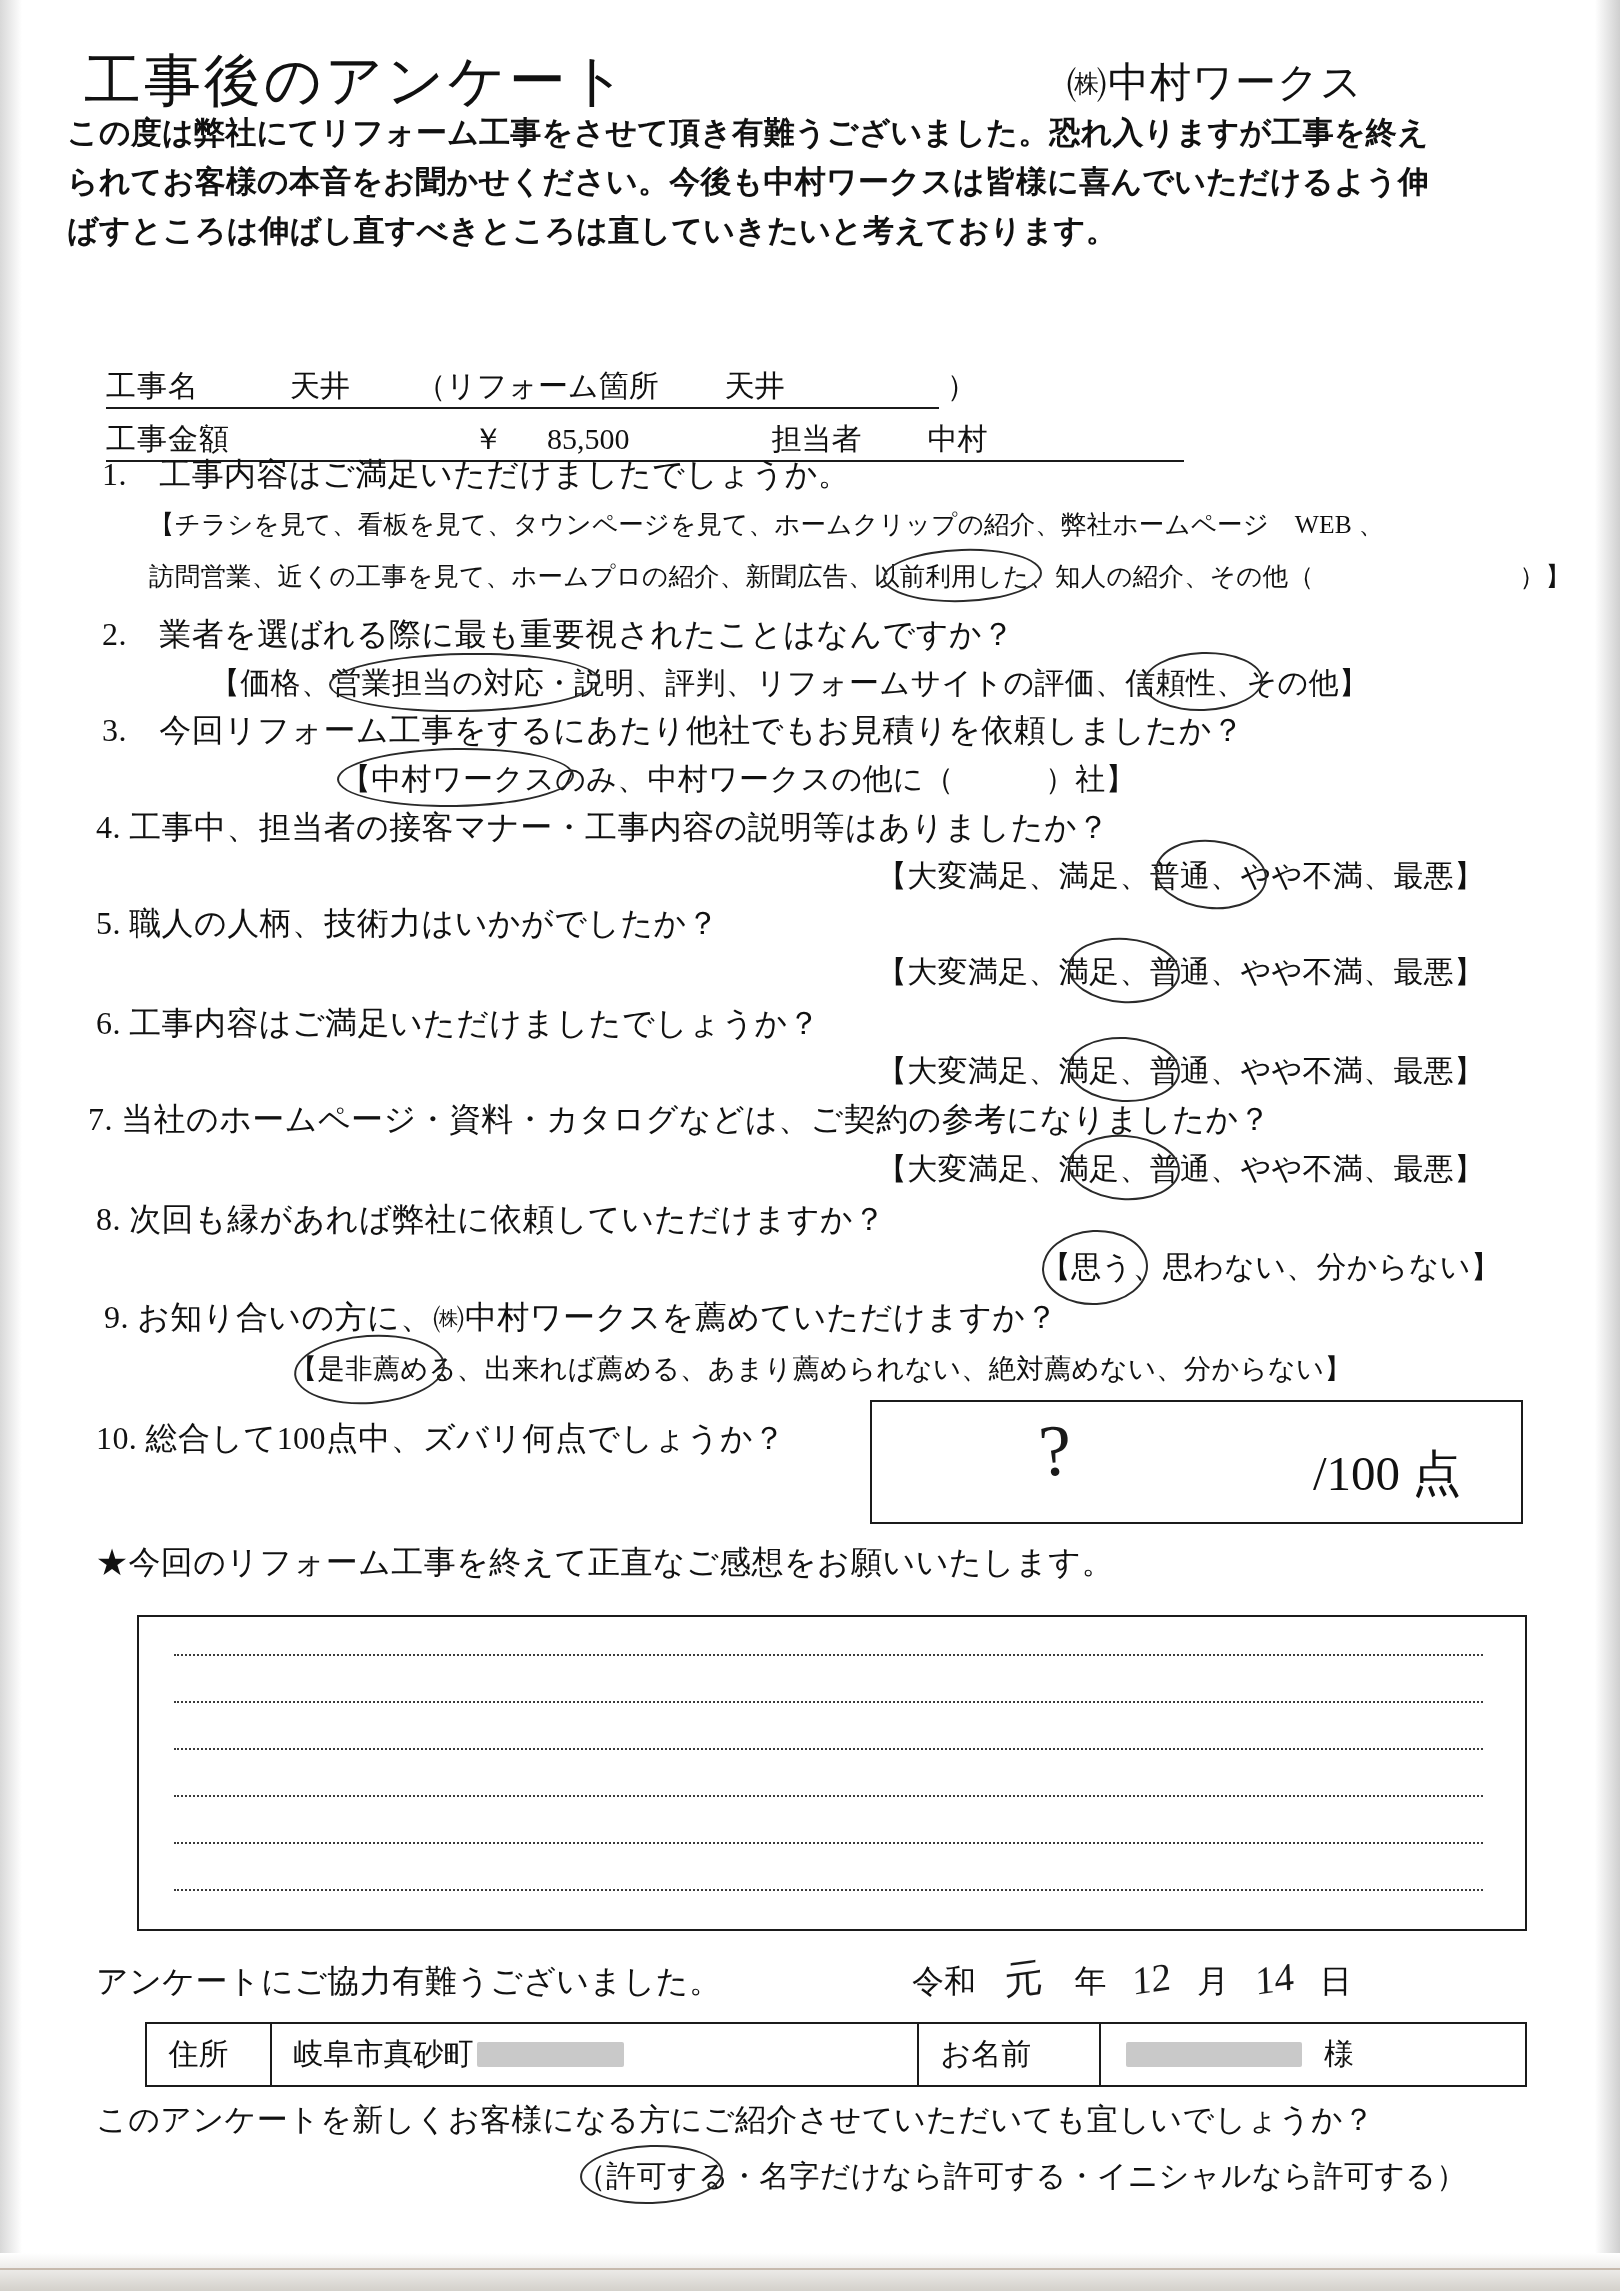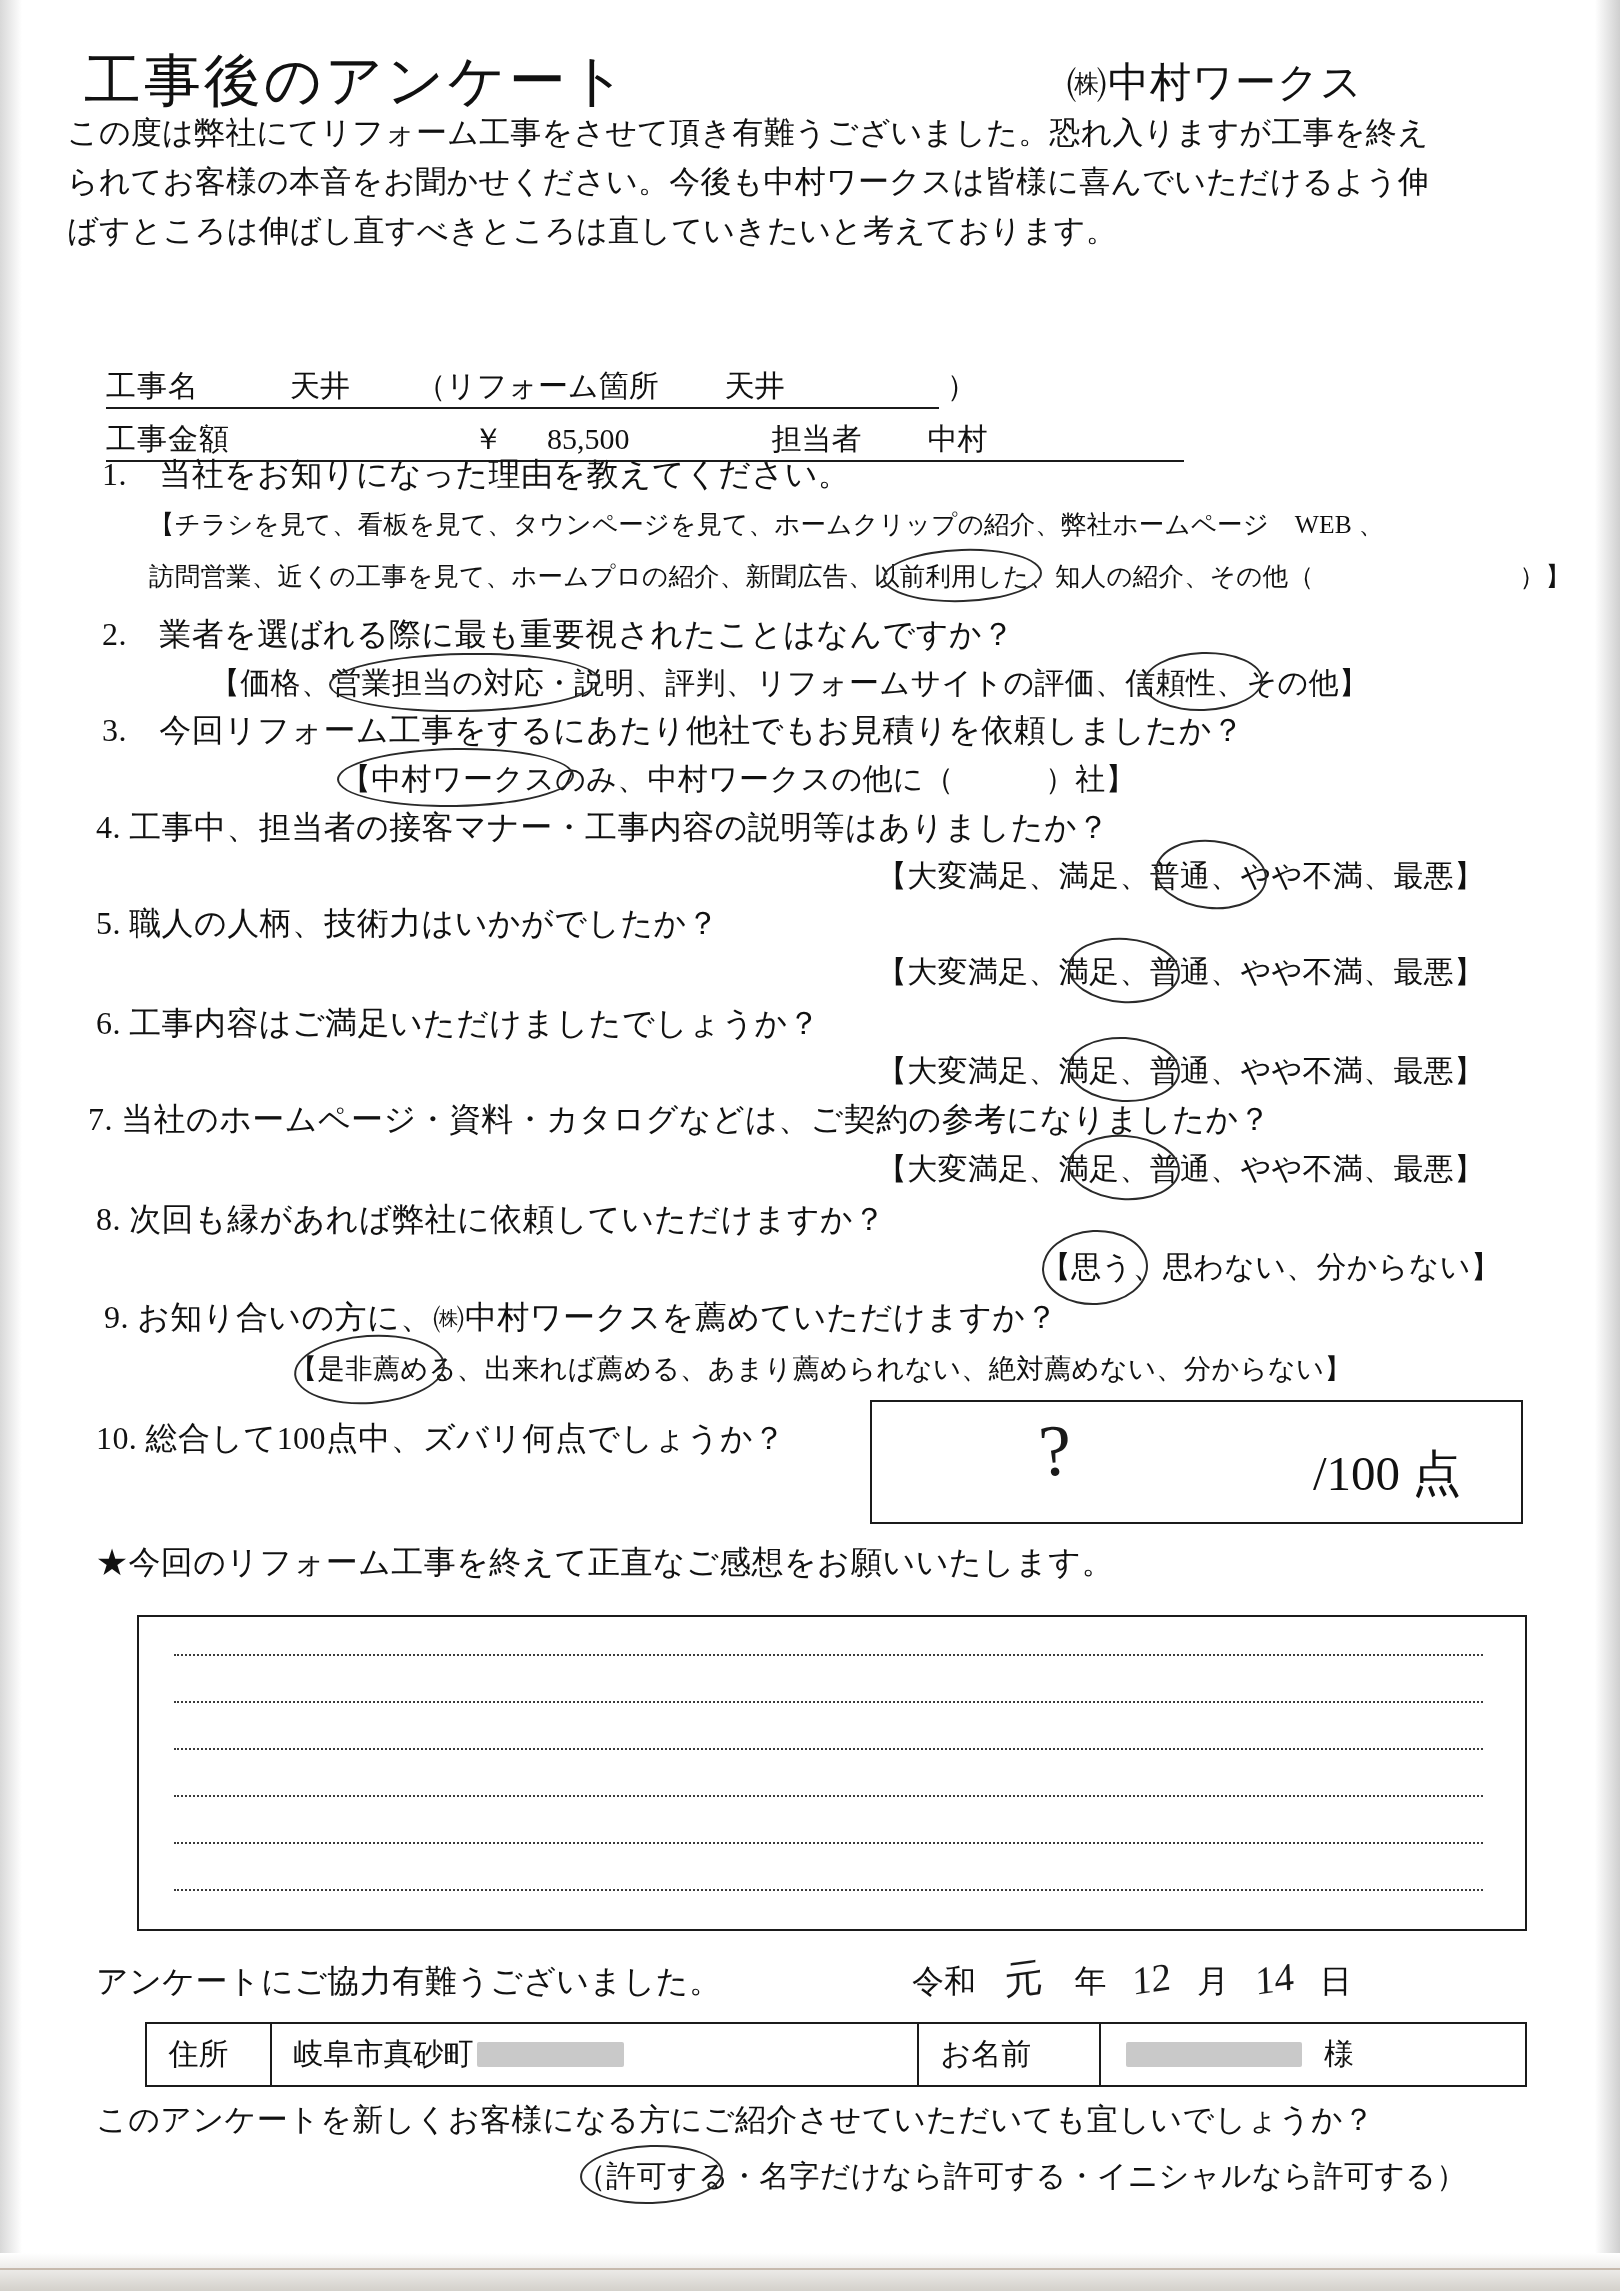--- a/index.html
+++ b/index.html
@@ -52,21 +52,21 @@
     white-space: nowrap;
   }
 
   .intro {
     left: 67px; top: 108px;
     width: 1480px;
     font-size: 31px;
     line-height: 49px;
     letter-spacing: 0.2px;
   }
-  .intro div { white-space: nowrap; }
+  .intro div { white-space: nowrap; font-weight: bold; }
 
   
   .field-row {
     font-size: 30px;
     border-bottom: 2.5px solid #1b1b1b;
     white-space: nowrap;
     margin-top: 47px;
   }
   .field-row .lbl { letter-spacing: 1px; }
   .sp-lg { display: inline-block; width: 76px; }
@@ -216,21 +216,21 @@
     <span>85,500</span>
     <span class="sp-lg"></span><span class="sp-md"></span>
     <span>担当者</span>
     <span class="sp-md"></span>
     <span>中村</span>
   </div>
 
   <div class="abs q" style="left:102px; top:453px;">
     <span>1.</span>
     <span style="display:inline-block;width:15.7px"></span>
-    <span>当社をお知りになった理由を教えてください。</span>
+    <span>工事内容はご満足いただけましたでしょうか。</span>
   </div>
   <div class="abs q-sub" style="left:149px; top:507px;">【チラシを見て、看板を見て、タウンページを見て、ホームクリップの紹介、弊社ホームページ　WEB 、</div>
   <div class="abs q-sub" style="left:149px; top:559px;">訪問営業、近くの工事を見て、ホームプロの紹介、新聞広告、以前利用した、知人の紹介、その他（　　　　　　　　）】</div>
   <div class="circle-mark" style="left:883px; top:549px; width:155px; height:49px; transform:rotate(-2deg);"></div>
 
   <div class="abs q" style="left:102px; top:613px;">
     <span>2.</span>
     <span style="display:inline-block;width:15.7px"></span>
     <span>業者を選ばれる際に最も重要視されたことはなんですか？</span>
   </div>

